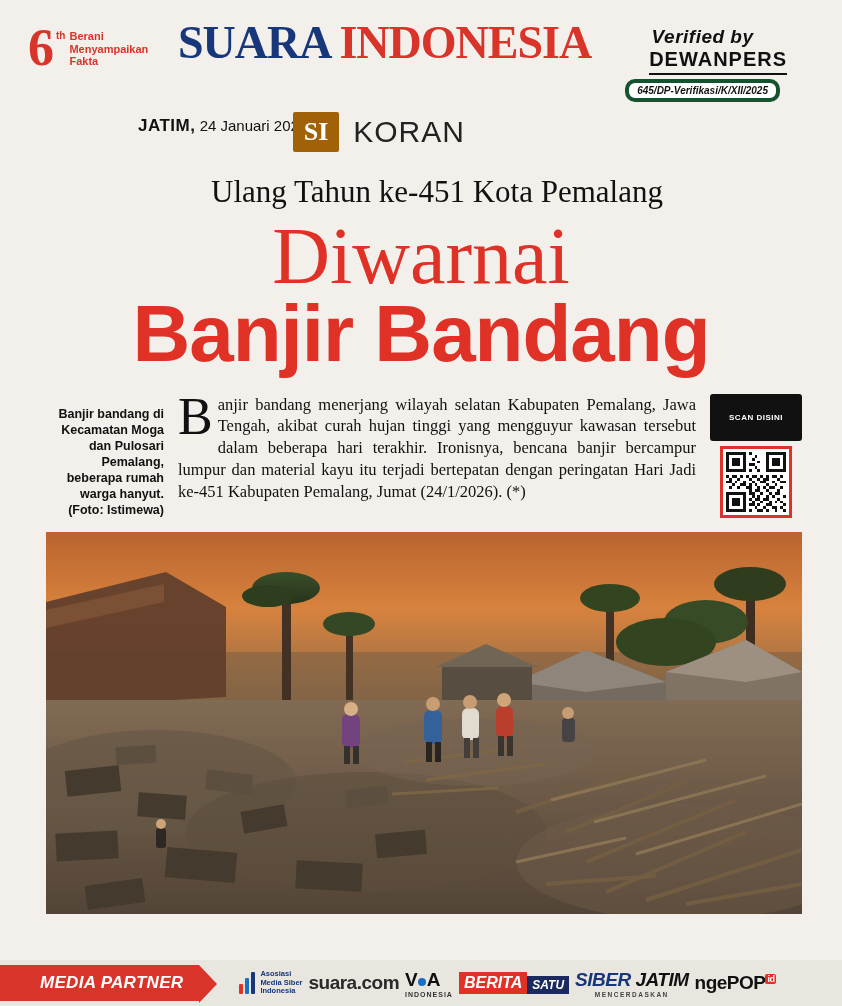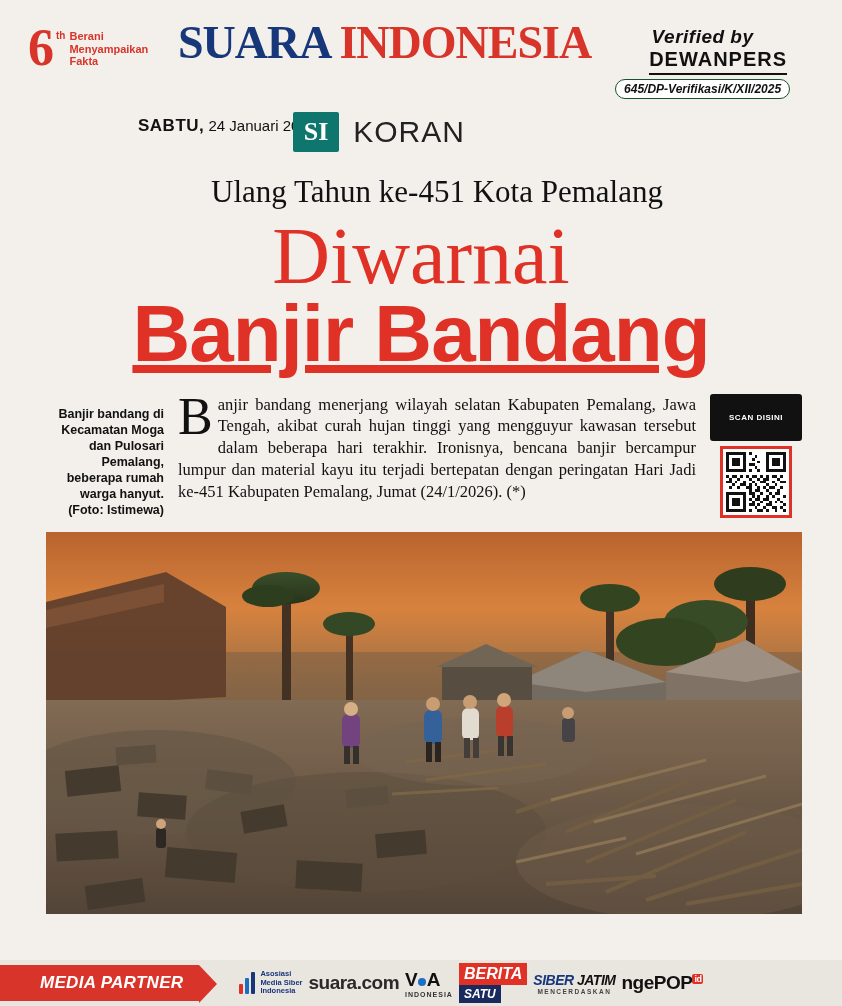--- a/index.html
+++ b/index.html
@@ -92,25 +92,25 @@
     font-weight: bold;
     letter-spacing: 1px;
     color: #111;
     border-bottom: 2px solid #111;
     padding-bottom: 2px;
     display: inline-block;
     margin-left: 31px;
   }
   .verified-code {
     margin-top: 4px;
-    font-size: 12px;
+    font-size: 10px;
     font-style: italic;
     font-weight: bold;
     color: #111;
-    border: 1px solid #14532d;
+    border: 4px solid #14532d;
     border-radius: 10px;
     padding: 2px 8px;
     display: inline-block;
     background: #fff;
   }
   
   .datebar {
     display: flex;
     align-items: center;
     justify-content: center;
@@ -122,21 +122,21 @@
   .date-left {
     position: absolute;
     left: 138px;
     top: 8px;
     font-size: 15px;
     color: #111;
   }
   .date-left b { font-size: 17px; letter-spacing: 0.5px; }
   .si-badge {
     width: 46px; height: 40px;
-    background: #0f766e;
+    background: #a16207;
     color: #fff;
     font-family: "Liberation Serif", serif;
     font-weight: bold;
     font-size: 26px;
     display: flex; align-items: center; justify-content: center;
     border-radius: 2px;
     position: relative;
     left: -42px;
   }
   .koran {
@@ -166,21 +166,20 @@
   }
   .head2 {
     text-align: center;
     font-family: "Liberation Sans", sans-serif;
     font-weight: bold;
     font-size: 80px;
     color: #e03127;
     line-height: 1.0;
     letter-spacing: -1px;
     margin-top: -4px;
-    text-decoration: underline;
   }
   
   .bodyrow {
     display: flex;
     gap: 14px;
     padding: 18px 40px 0 46px;
     align-items: flex-start;
   }
   .caption {
     width: 118px;
@@ -277,25 +276,25 @@
   }
   .p-asosiasi { display: flex; align-items: center; gap: 5px; }
   .p-asosiasi .bars { display: flex; gap: 2px; align-items: flex-end; height: 22px; }
   .p-asosiasi .bars i { display: block; width: 4px; border-radius: 1px; }
   .p-asosiasi .txt { font-size: 7.5px; font-weight: bold; line-height: 1.15; color: #17377a; }
   .p-suara { font-size: 19px; font-weight: bold; color: #2a2a2a; letter-spacing: -0.5px; }
   .p-voa { display: flex; align-items: center; gap: 3px; }
   .p-voa .voa-main { font-size: 19px; font-weight: bold; color: #111; letter-spacing: -1px; }
   .p-voa .dot { display:inline-block; width: 8px; height: 8px; border-radius: 50%; background: #1a6fc4; margin: 0 1px; }
   .p-voa .voa-sub { font-size: 7px; font-weight: bold; color: #333; letter-spacing: 1px; }
-  .p-berita { display: flex; align-items: flex-start; flex-direction: column; }
+  .p-berita { display: flex; align-items: flex-end; }
   .p-berita .b1 { background: #e03127; color: #fff; font-weight: bold; font-style: italic; font-size: 16px; padding: 2px 5px; }
   .p-berita .b2 { background: #1a2a5e; color: #fff; font-weight: bold; font-style: italic; font-size: 12px; padding: 2px 5px; }
   .p-siber { display: flex; flex-direction: column; align-items: center; }
-  .p-siber .row1 { font-size: 14px; font-weight: bold; font-style: italic; color: #17377a; letter-spacing: -0.5px; }
+  .p-siber .row1 { font-size: 19px; font-weight: bold; font-style: italic; color: #17377a; letter-spacing: -0.5px; }
   .p-siber .row1 .jat { color: #111; }
   .p-siber .row2 { font-size: 6.5px; font-weight: bold; color: #444; letter-spacing: 1.5px; }
   .p-ngepop { font-size: 19px; font-weight: bold; color: #111; letter-spacing: -0.5px; }
   .p-ngepop .sup { font-size: 9px; background: #e03127; color: #fff; padding: 0 2px; border-radius: 2px; vertical-align: super; }
 </style>
 </head>
 <body>
 
 <div class="page">
 
@@ -319,21 +318,21 @@
 
     <div class="verified">
       <div class="verified-top">Verified by</div>
       <div class="verified-mid">DEWANPERS</div>
       <div class="verified-code">645/DP-Verifikasi/K/XII/2025</div>
     </div>
   </div>
 
   <div class="datebar">
     <div class="date-left">
-      <b>SABTU,</b>
+      <b>JATIM,</b>
       <span>24 Januari 2026</span>
     </div>
     <div class="si-badge">SI</div>
     <div class="koran">KORAN</div>
   </div>
 
   <div class="kicker">Ulang Tahun ke-451 Kota Pemalang</div>
   <div class="head1">Diwarnai</div>
   <div class="head2">Banjir Bandang</div>
 

